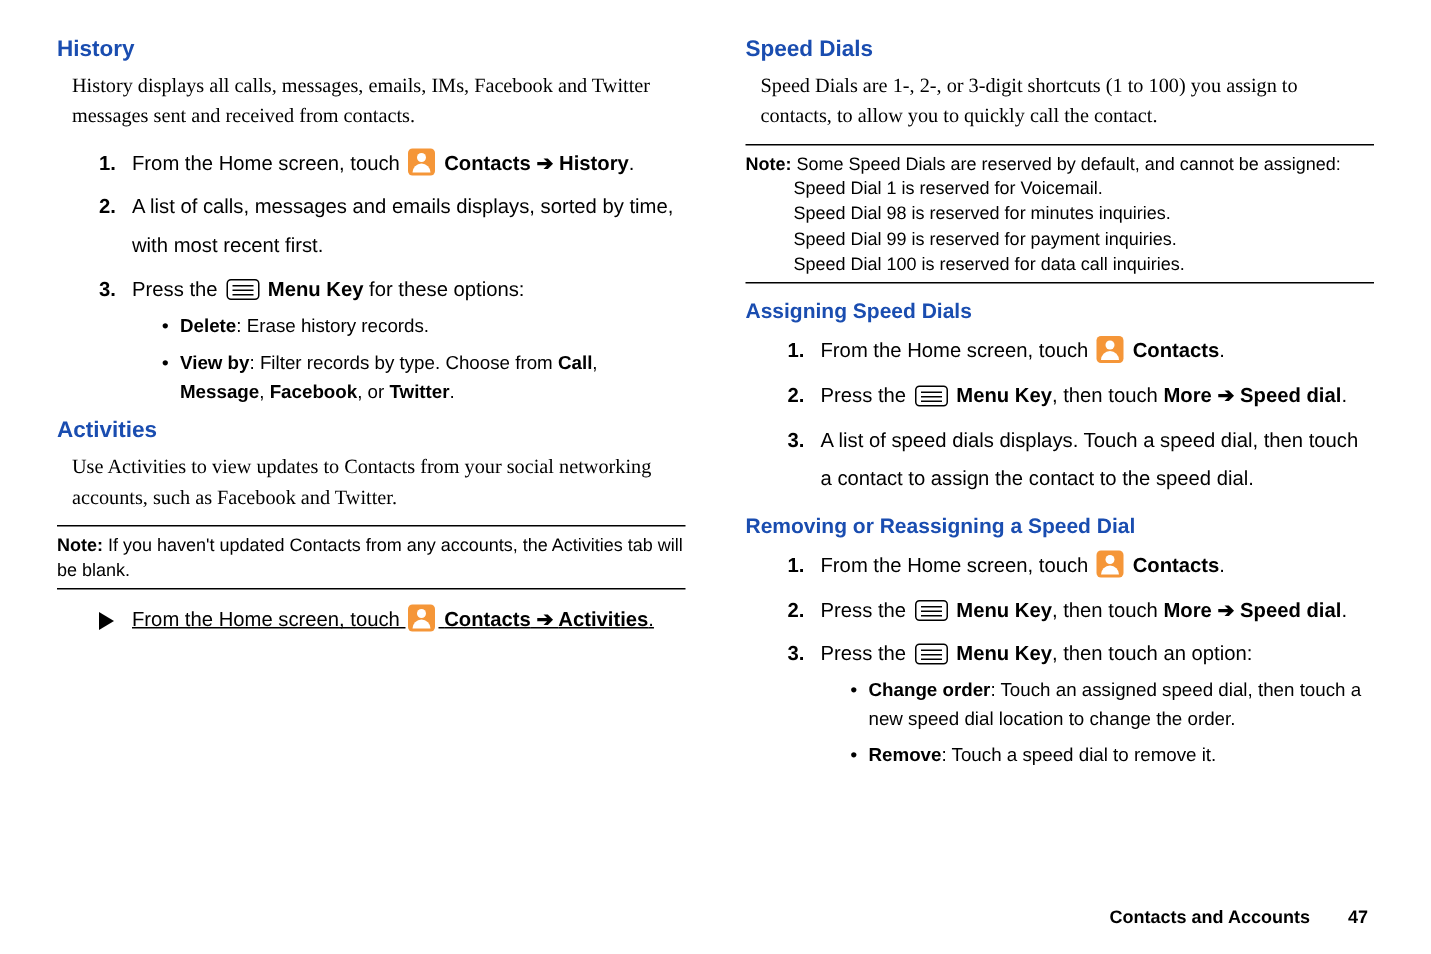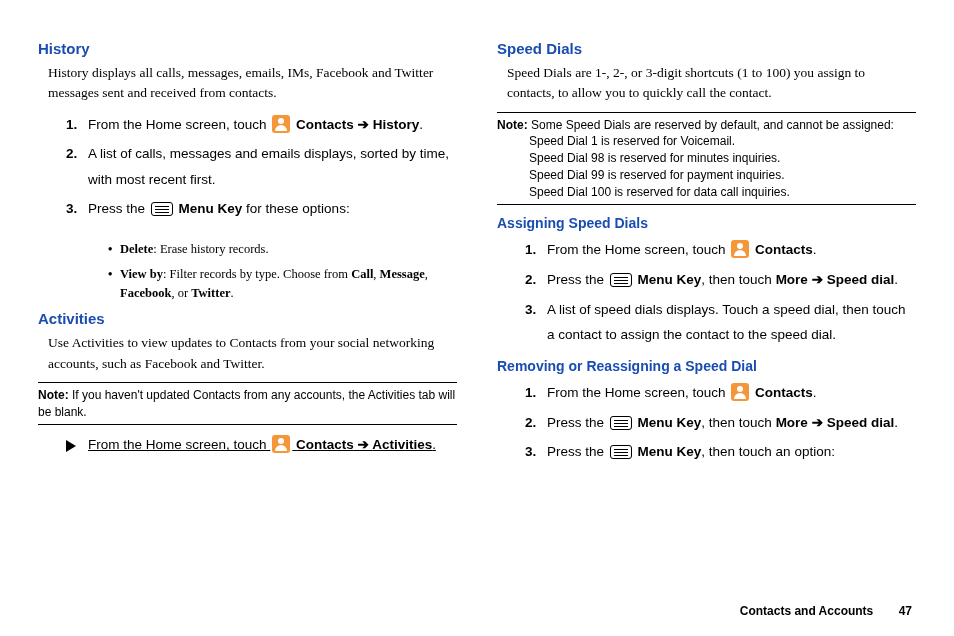--- a/index.html
+++ b/index.html
@@ -6,21 +6,21 @@
     body {
       font-family: Arial, Helvetica, sans-serif;
       background: #fff;
       width: 954px;
       height: 636px;
       position: relative;
       color: #000;
     }
     .page {
       display: flex;
-      padding: 40px 38px 10px 38px;
+      padding: 24px 38px 10px 38px;
       gap: 40px;
     }
     .column { flex: 1; }
     .heading {
       color: #1a4db0;
       font-weight: bold;
       font-size: 15px;
       margin-bottom: 6px;
     }
     .subheading {
@@ -61,22 +61,21 @@
       text-decoration: underline;
     }
     .arrow-step .tri {
       position: absolute;
       left: 0;
       top: 3px;
     }
     .bullets {
       list-style: none;
       margin-left: 20px;
-      margin-top: 18px;
-      font-family: Liberation Serif, serif;
+      margin-top: 2px;
     }
     .bullets li {
       font-size: 12.5px;
       line-height: 1.5;
       margin-bottom: 6px;
       position: relative;
       padding-left: 12px;
     }
     .bullets li::before {
       content: "•";
@@ -246,20 +245,28 @@
       </li>
       <li><span class="num">2.</span>
         <span>Press the </span>
         <span class="icon-menu"></span>
         <span class="bold">Menu Key</span><span>, then touch </span><span class="bold">More</span><span class="nav-arrow"> ➔ </span><span class="bold">Speed dial</span><span>.</span>
       </li>
       <li><span class="num">3.</span>
         <span>Press the </span>
         <span class="icon-menu"></span>
         <span class="bold">Menu Key</span><span>, then touch an option:</span>
+        <ul class="bullets">
+          <li>
+            <span class="bold">Change order</span><span>: Touch an assigned speed dial, then touch a new speed dial location to change the order.</span>
+          </li>
+          <li>
+            <span class="bold">Remove</span><span>: Touch a speed dial to remove it.</span>
+          </li>
+        </ul>
       </li>
     </ol>
 
   </div>
 </div>
 
 <div class="footer">
   <span>Contacts and Accounts</span>
   <span class="pnum">47</span>
 </div>

